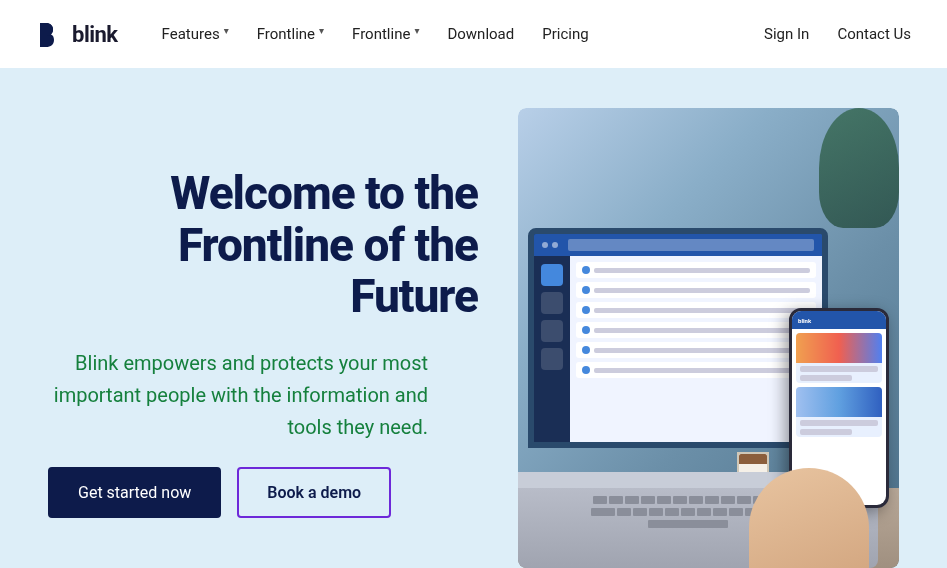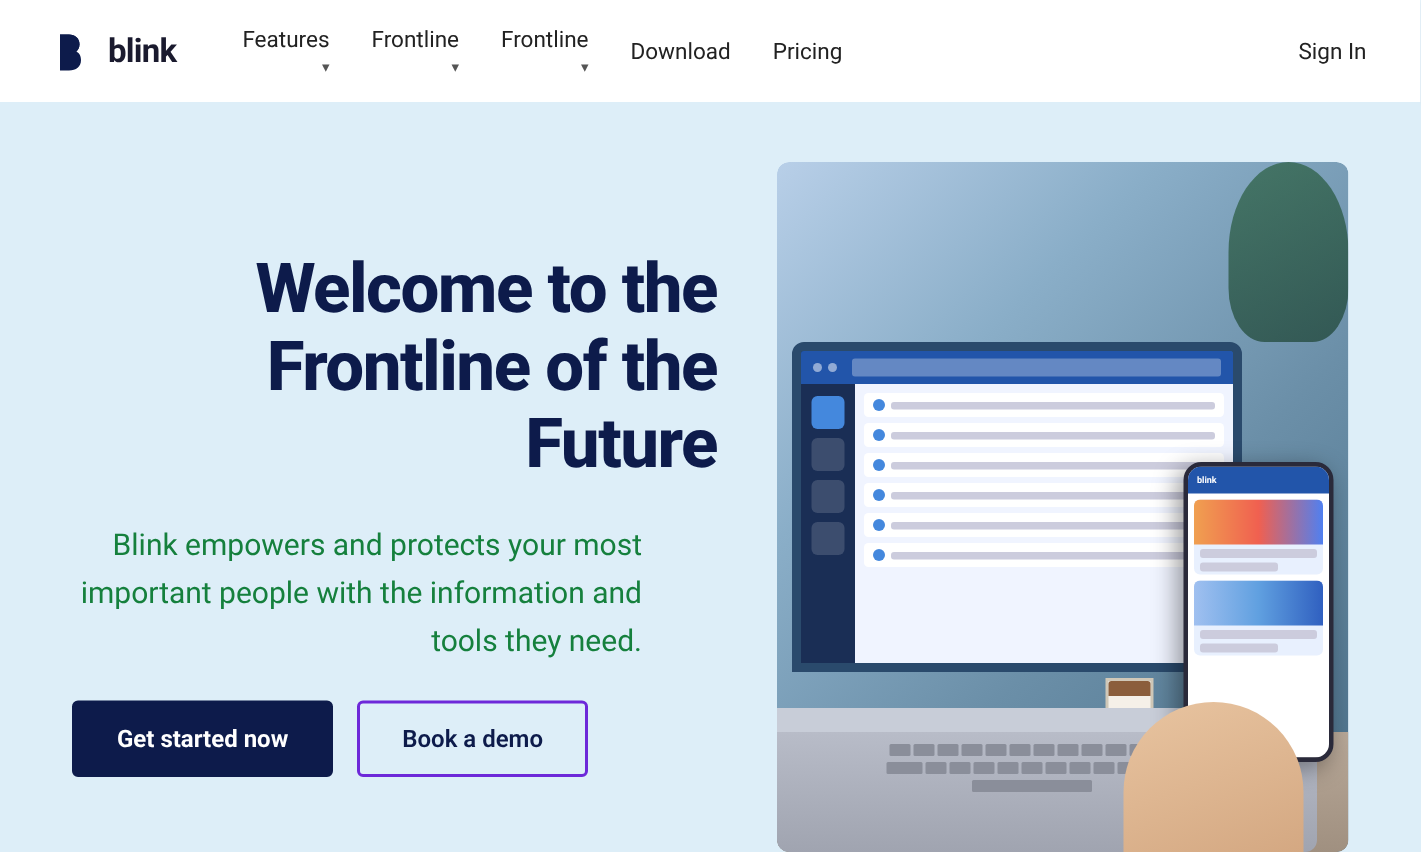--- a/index.html
+++ b/index.html
@@ -44,29 +44,28 @@
 
     .nav-links {
       display: flex;
       align-items: center;
       gap: 4px;
       flex: 1;
     }
 
     .nav-link {
       display: flex;
-      align-items: flex-end;
+      align-items: flex-start;
       gap: 4px;
       padding: 8px 12px;
       font-size: 15px;
       color: #222;
       text-decoration: none;
       cursor: pointer;
       font-weight: 400;
-      flex-direction: column;
     }
 
     .chevron {
       font-size: 10px;
       color: #555;
     }
 
     .nav-right {
       display: flex;
       align-items: center;
@@ -119,21 +118,21 @@
       align-items: center;
       gap: 16px;
     }
 
     .btn-primary {
       background-color: #0d1b4b;
       color: #ffffff;
       border: 2px solid #0d1b4b;
       padding: 14px 28px;
       font-size: 16px;
-      font-weight: 700;
+      font-weight: 400;
       border-radius: 4px;
       cursor: pointer;
       text-decoration: none;
       display: inline-block;
     }
 
     .btn-secondary {
       background-color: transparent;
       color: #0d1b4b;
       border: 2px solid #6d28d9;
@@ -471,20 +470,21 @@
     <a class="nav-link" href="#">
       <span>Download</span>
     </a>
     <a class="nav-link" href="#">
       <span>Pricing</span>
     </a>
   </div>
 
   <div class="nav-right">
     <a href="#">Sign In</a>
+    <a href="#">Contact Us</a>
   </div>
 </nav>
 
 <section class="hero">
   <div class="hero-content">
     <h1 class="hero-title">Welcome to the Frontline of the Future</h1>
     <p class="hero-subtitle">Blink empowers and protects your most important people with the information and tools they need.</p>
     <div class="hero-buttons">
       <a href="#" class="btn-primary">Get started now</a>
       <a href="#" class="btn-secondary">Book a demo</a>

